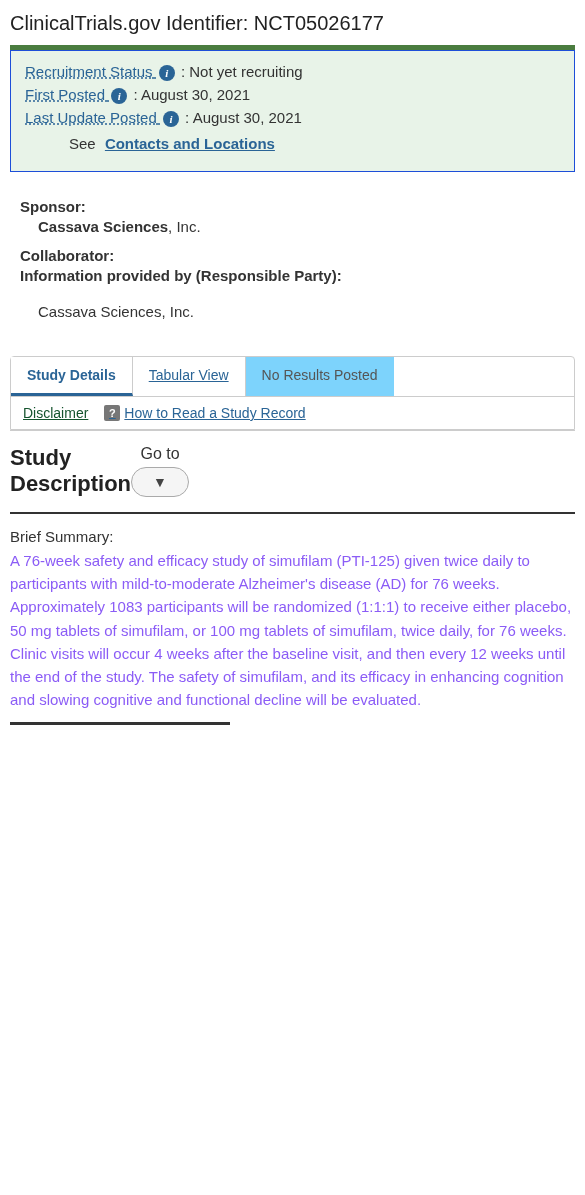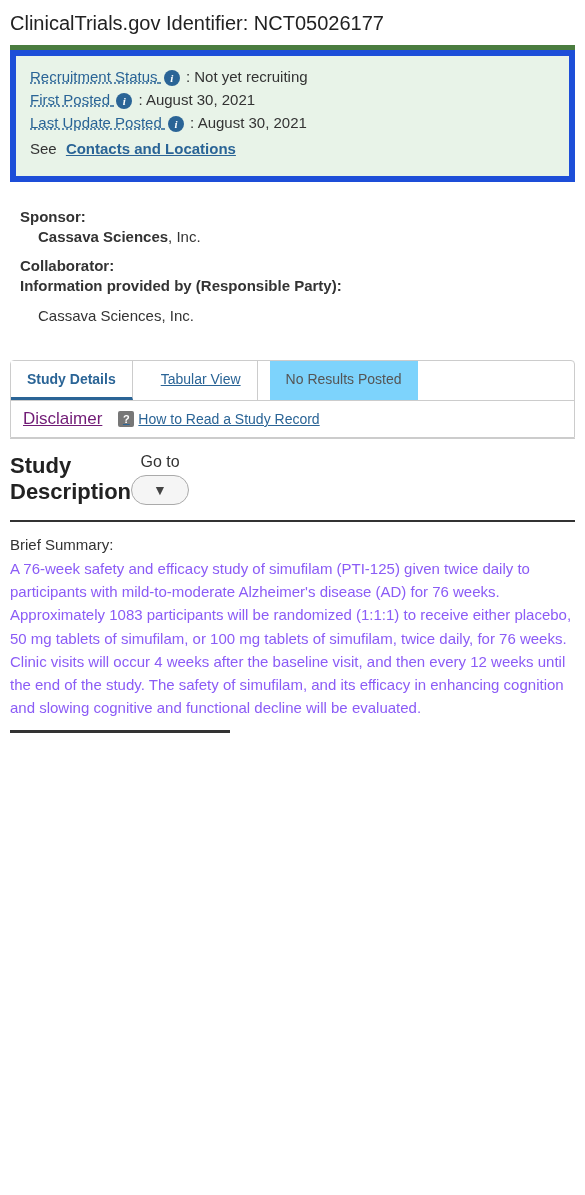--- a/index.html
+++ b/index.html
@@ -26,21 +26,21 @@
       color: #222;
       margin-bottom: 10px;
     }
     .green-bar {
       height: 5px;
       background: #4a7c3f;
       margin-bottom: 0;
     }
     .status-box {
       background: #e8f3e8;
-      border: 6px solid #1d4ed8;
+      border: 1px solid #1d4ed8;
       padding: 12px 14px 14px;
       margin-bottom: 20px;
     }
     .status-line {
       margin-bottom: 5px;
       font-size: 15px;
       color: #333;
     }
     .status-link {
       color: #2a6496;
@@ -92,36 +92,35 @@
       margin-bottom: 3px;
     }
     .collab-value {
       padding-left: 18px;
       margin-bottom: 12px;
       font-size: 15px;
     }
     .info-provider-label {
       font-weight: bold;
       font-size: 15px;
-      margin-bottom: 13px;
+      margin-bottom: 19px;
     }
     .info-provider-value {
       padding-left: 18px;
       font-size: 15px;
     }
     .tabs-section {
       margin-top: 20px;
       border: 1px solid #ccc;
       border-radius: 4px 4px 0 0;
     }
     .tabs-row {
       display: flex;
       flex-direction: row;
       border-bottom: 1px solid #ccc;
-      gap: 12px;
     }
     .tab {
       padding: 10px 16px;
       font-size: 14px;
       cursor: pointer;
       border-right: 1px solid #ccc;
       background: #fff;
       color: #2a6496;
       text-decoration: underline;
       font-weight: 500;
@@ -142,23 +141,23 @@
       text-decoration: none;
     }
     .sub-tabs-row {
       display: flex;
       flex-direction: row;
       padding: 8px 12px;
       gap: 16px;
       align-items: center;
     }
     .disclaimer-link {
-      color: #701a75;
-      text-decoration: underline;
-      font-size: 17px;
+      color: #14532d;
+      text-decoration: underline;
+      font-size: 14px;
       cursor: pointer;
     }
     .how-to-link {
       color: #2a6496;
       text-decoration: underline;
       font-size: 14px;
       cursor: pointer;
       display: flex;
       align-items: center;
       gap: 4px;
@@ -266,21 +265,21 @@
       <span>August 30, 2021</span>
     </div>
     <div class="status-line">
       <a class="status-link" href="#">
         <span>Last Update Posted</span>
       </a>
       <span class="info-icon">i</span>
       <span> : </span>
       <span>August 30, 2021</span>
     </div>
-    <div class="status-line" style="margin-top:8px;">
+    <div class="status-line" style="margin-top:8px;margin-left:44px;">
       <span>See</span>
       <a class="contacts-link" href="#" style="margin-left:5px;">
         <span>Contacts and Locations</span>
       </a>
     </div>
   </div>
 
   <div class="sponsor-section">
     <div class="sponsor-label">Sponsor:</div>
     <div class="sponsor-value">

